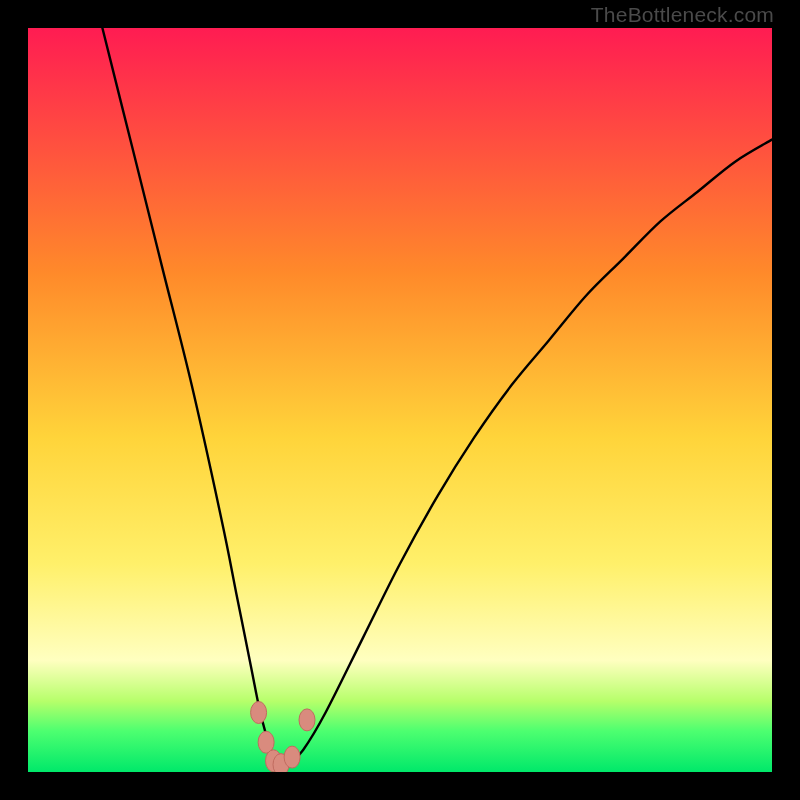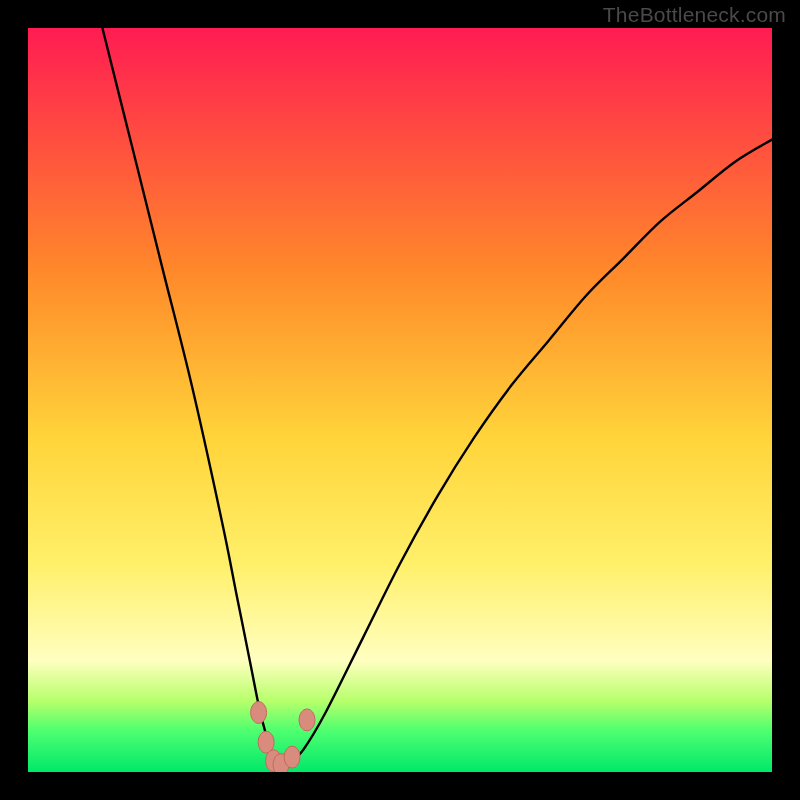--- a/index.html
+++ b/index.html
@@ -30,21 +30,21 @@
   }
   .curve-svg {
     position: absolute;
     inset: 0;
     width: 100%;
     height: 100%;
   }
   .watermark {
     position: absolute;
     top: 3px;
-    right: 14px;
+    right: 26px;
     color: #4a4a4a;
     font-size: 21px;
     letter-spacing: 0.2px;
     font-weight: 400;
   }
 </style>
 </head>
 <body>
 
 <div class="frame">

